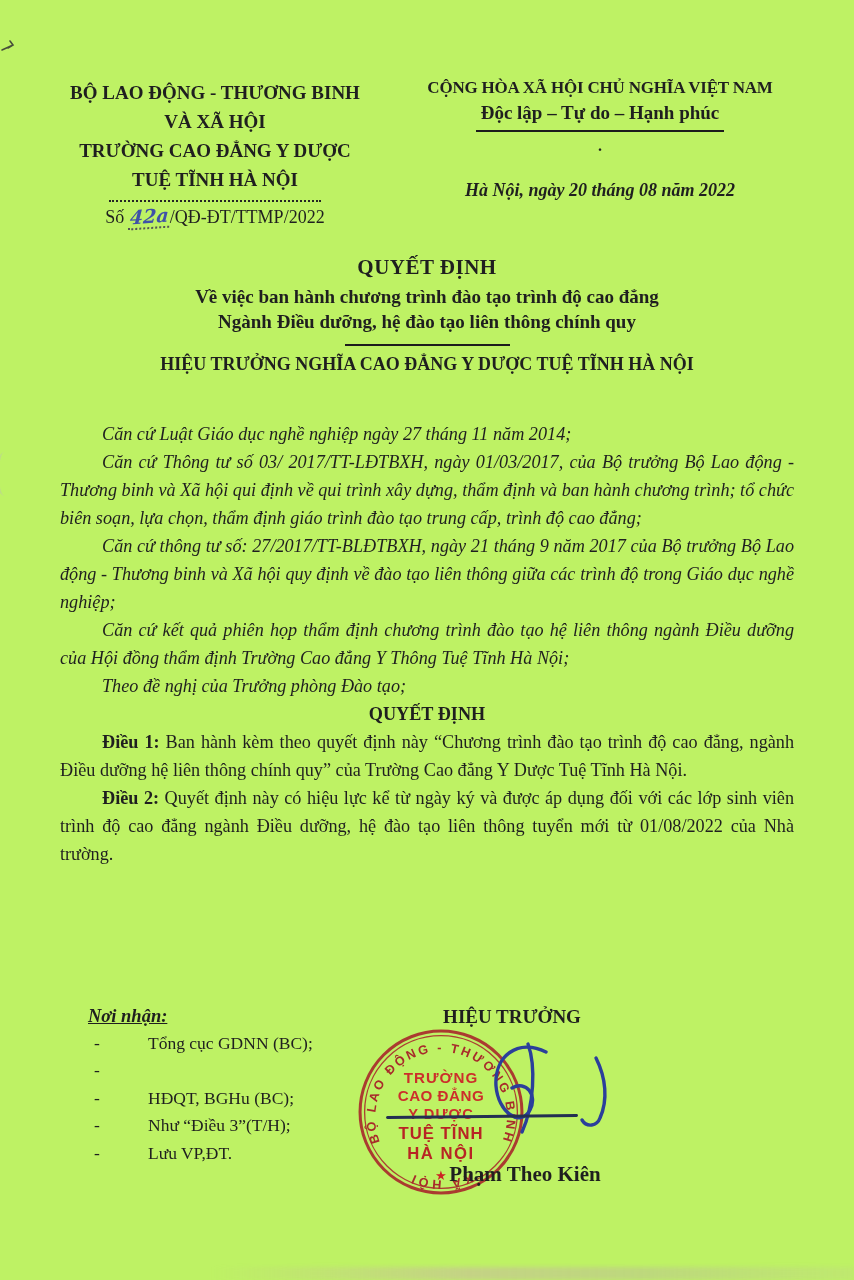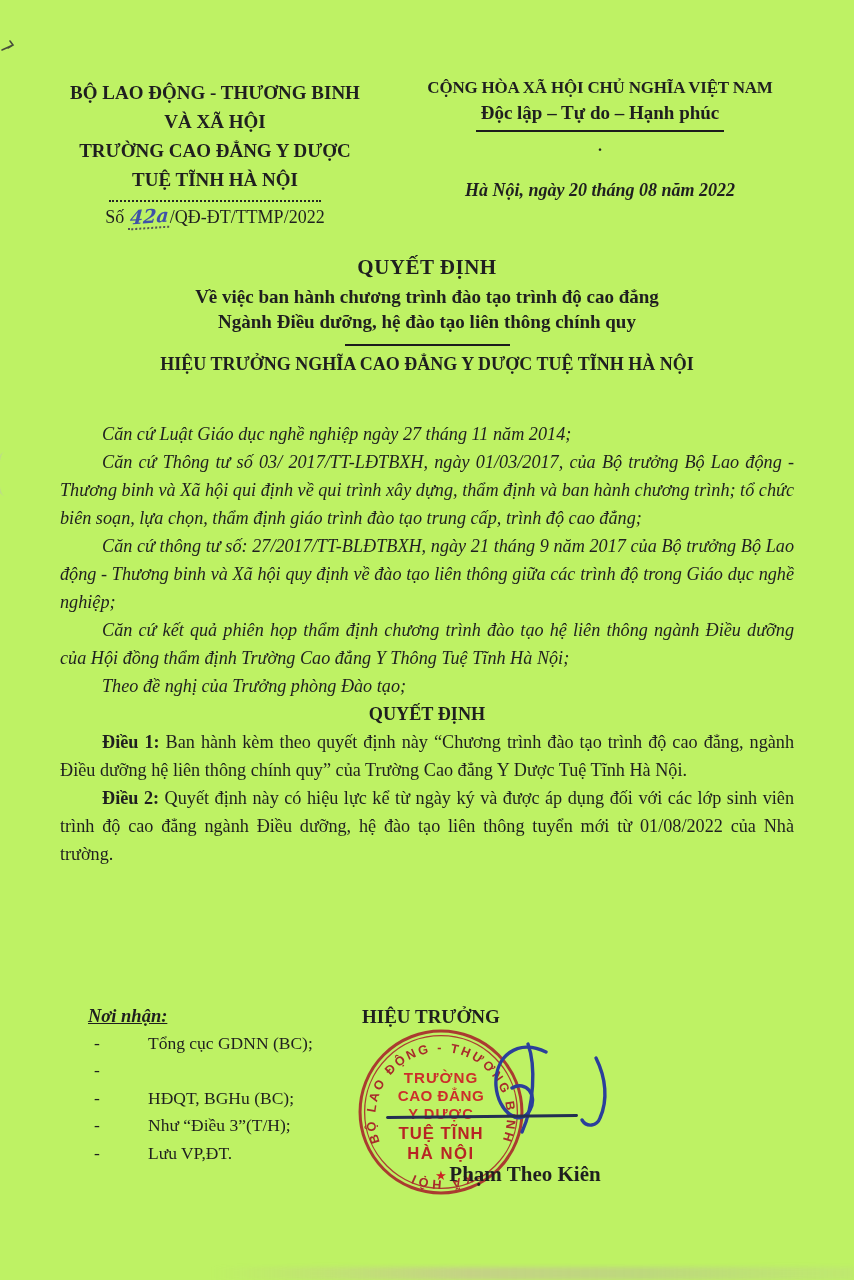--- a/index.html
+++ b/index.html
@@ -42,21 +42,21 @@
   .preamble p { font-style:italic; }
   .qd2 { text-align:center; font-weight:bold; font-size:19.5px; margin:6px 0 9px; text-indent:0 !important; }
   .article { margin-top:10px; }
   .article .art-label { font-weight:bold; }
   
   .recipients { position:absolute; top:1006px; left:60px; width:310px;margin-left:28px; }
   .recipients-label { font-size:18.5px; font-weight:bold; font-style:italic; text-decoration:underline; }
   .recipient-row { display:flex; margin-top:4.5px; font-size:17.5px; line-height:23px; }
   .recipient-row .dash { width:54px; padding-left:6px; }
   
-  .signer-title { position:absolute; top:1006px; left:362px; width:300px; 
+  .signer-title { position:absolute; top:1006px; left:362px; width:300px; text-align:center;
                   font-size:19px; font-weight:bold; }
   .stamp { position:absolute; top:1026px; left:355px; width:172px; height:172px; }
   .signature { position:absolute; top:1038px; left:468px; width:168px; height:102px; }
   .strike-line { position:absolute; top:1115px; left:386px; width:192px; height:3px;
                  background:#232f52; transform:rotate(-0.6deg); border-radius:2px; }
   .signer-name { position:absolute; top:1162px; left:370px; width:310px; text-align:center;
                  font-size:21px; font-weight:bold; }
   
   .corner-mark { position:absolute; top:38px; left:0; opacity:0.85; }
   .edge-mark { position:absolute; top:452px; left:-4px; width:14px; height:44px;

